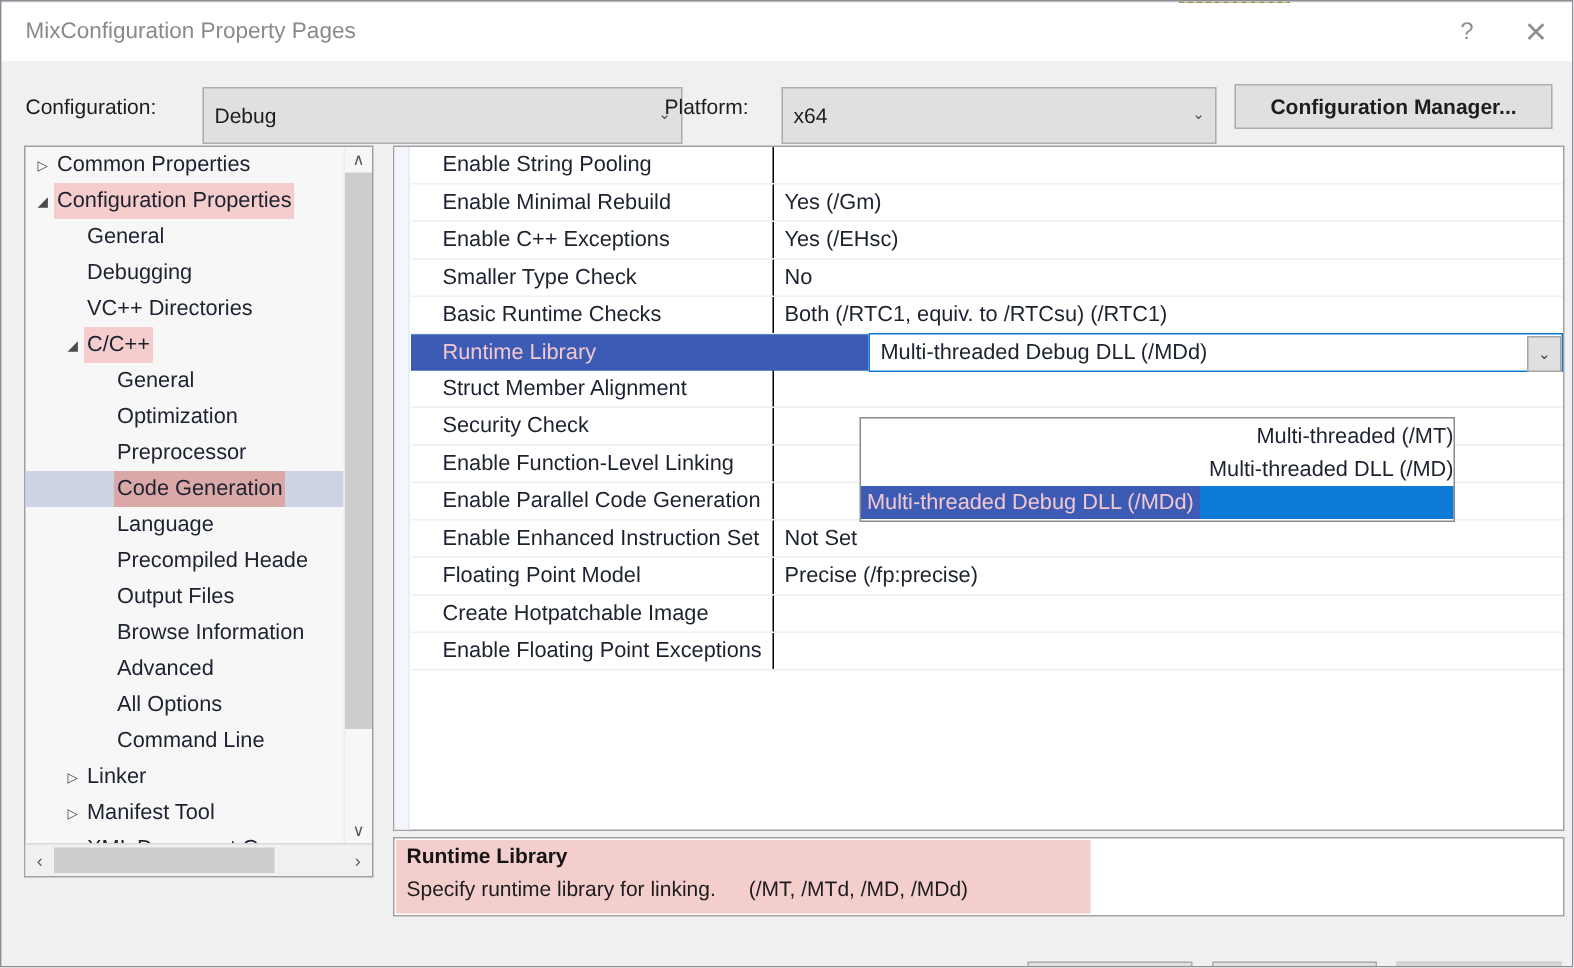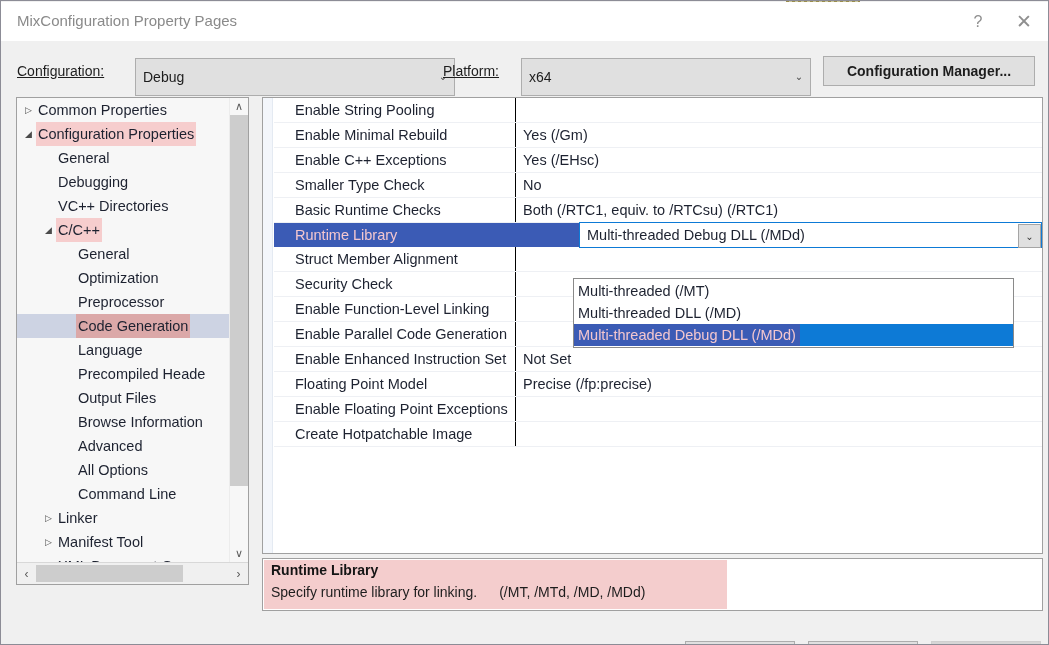--- a/index.html
+++ b/index.html
@@ -71,21 +71,20 @@
     top: 40px; left: 0; right: 0; bottom: 0;
     background: #f0f0f0;
   }
 
   
   .cfg-label {
     position: absolute;
     font-size: 14px;
     color: #1d1d1d;
     white-space: nowrap;
-    text-decoration: underline;
   }
   #cfg-lbl { left: 16px; top: 22px; }
   #plat-lbl { left: 442px; top: 22px; }
 
   .combo {
     position: absolute;
     background: #e0e0e0;
     border: 1px solid #adadad;
     box-sizing: border-box;
     height: 38px;
@@ -314,26 +313,27 @@
     font-size: 10px;
     color: #3a3a3a;
     z-index: 6;
   }
 
   
   .dropdown {
     position: absolute;
     left: 572px;
     top: 237px;
-    width: 441px;
+    width: 397px;
     background: #ffffff;
     border: 1px solid #8a8a8a;
     box-sizing: border-box;
     z-index: 20;
     padding: 1px 0;
+    text-align: right;
   }
   .ddopt {
     height: 22px;
     line-height: 22px;
     padding-left: 4px;
     font-size: 14.5px;
     color: #1d2230;
     white-space: nowrap;
     cursor: default;
   }
@@ -584,25 +584,25 @@
           </div>
           <div class="grow">
             <div class="gname">Enable Enhanced Instruction Set</div>
             <div class="gval">Not Set</div>
           </div>
           <div class="grow">
             <div class="gname">Floating Point Model</div>
             <div class="gval">Precise (/fp:precise)</div>
           </div>
           <div class="grow">
+            <div class="gname">Create Hotpatchable Image</div>
+            <div class="gval"></div>
+          </div>
+          <div class="grow">
             <div class="gname">Enable Floating Point Exceptions</div>
-            <div class="gval"></div>
-          </div>
-          <div class="grow">
-            <div class="gname">Create Hotpatchable Image</div>
             <div class="gval"></div>
           </div>
         </div>
     </div>
 
     <div class="dropdown" id="dropdown-list">
         <div class="ddopt">Multi-threaded (/MT)</div>
         <div class="ddopt">Multi-threaded DLL (/MD)</div>
         <div class="ddopt sel">
           <span class="optxt">Multi-threaded Debug DLL (/MDd)</span>

